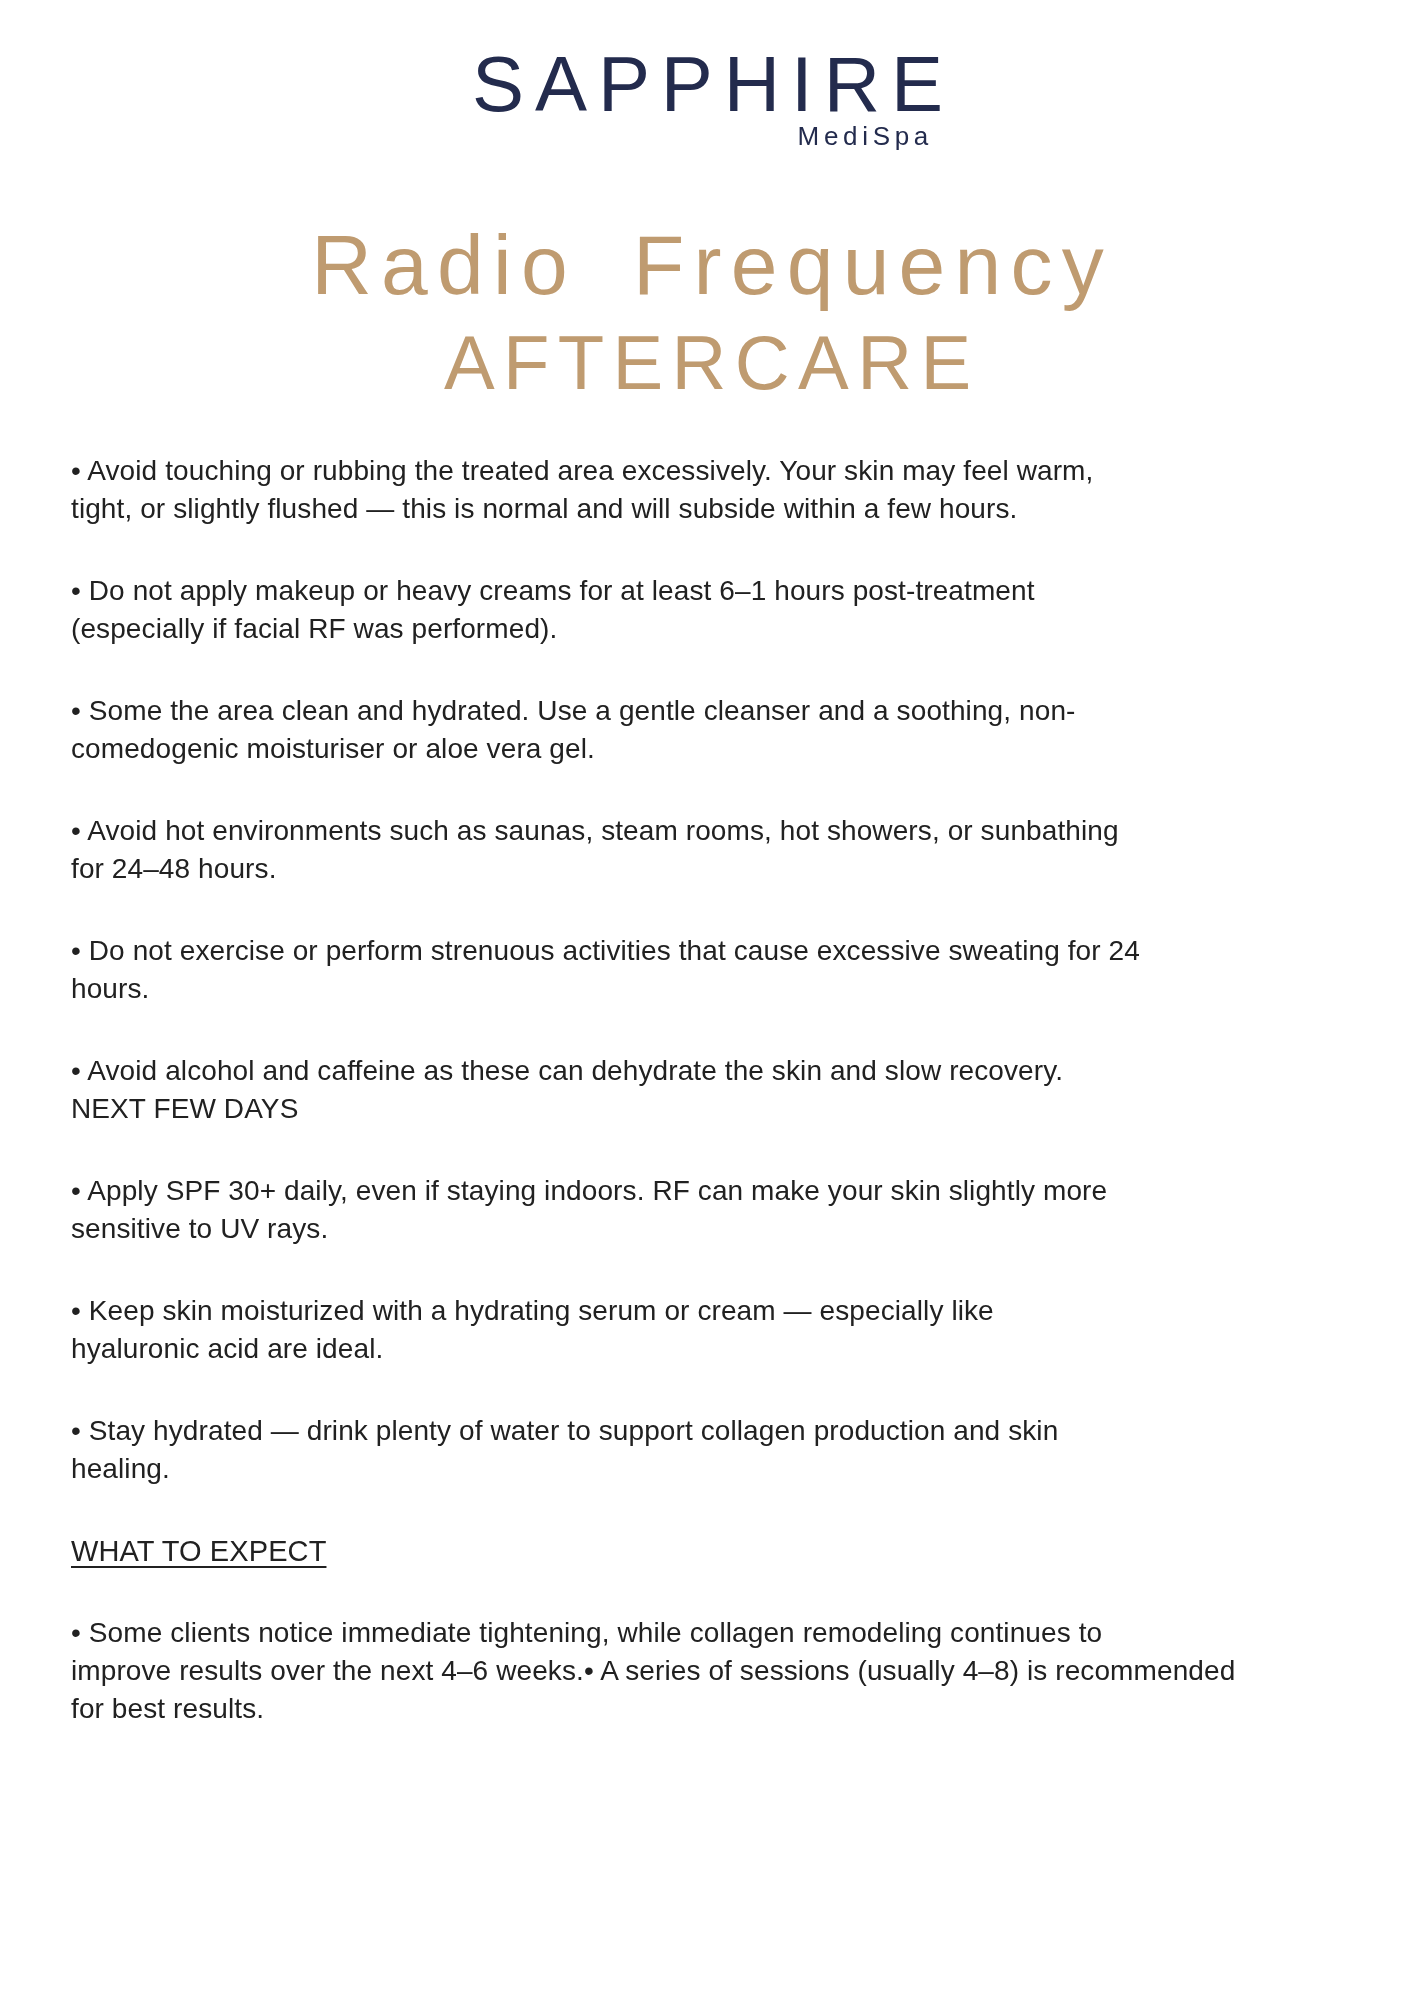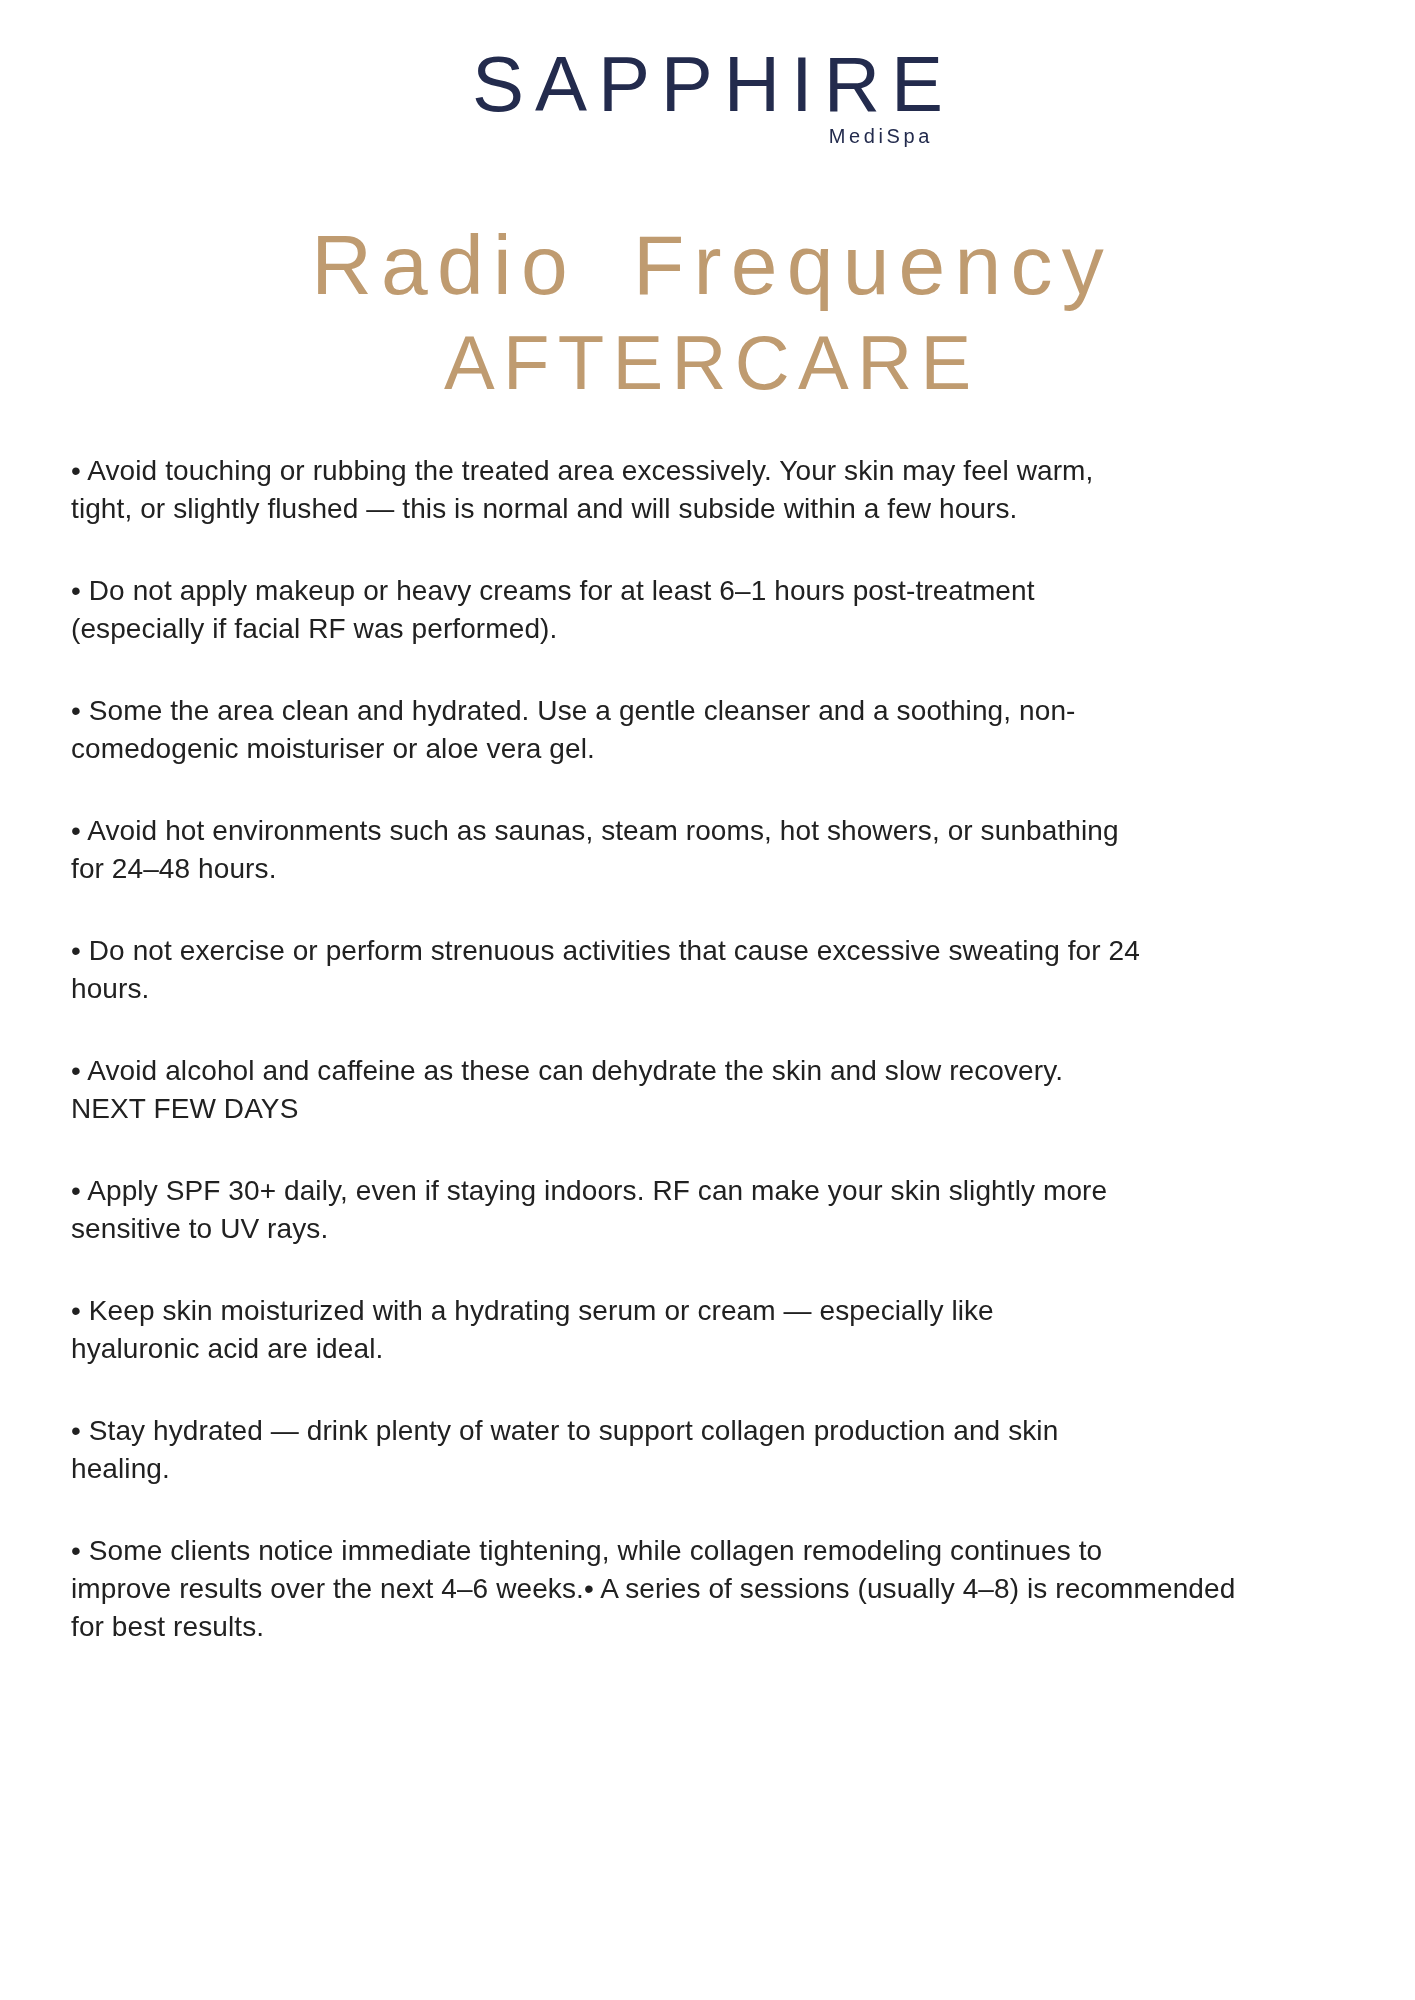--- a/index.html
+++ b/index.html
@@ -35,21 +35,21 @@
   }
   .logo-name {
     font-size: 78px;
     line-height: 80px;
     letter-spacing: 0.14em;
     margin-right: -0.14em; 
     color: #232b4d;
     font-weight: 400;
   }
   .logo-tagline {
-    font-size: 20px;
+    font-size: 26px;
     line-height: 24px;
     letter-spacing: 0.18em;
     color: #232b4d;
     margin-top: 0px;
     padding-right: 10px;
   }
 
   
   .doc-title {
     position: absolute;
@@ -136,19 +136,20 @@
 hours.</p>
     <p>• Avoid alcohol and caffeine as these can dehydrate the skin and slow recovery.
 NEXT FEW DAYS</p>
     <p>• Apply SPF 30+ daily, even if staying indoors. RF can make your skin slightly more
 sensitive to UV rays.</p>
     <p>• Keep skin moisturized with a hydrating serum or cream — especially like
 hyaluronic acid are ideal.</p>
     <p>• Stay hydrated — drink plenty of water to support collagen production and skin
 healing.</p>
 
+    <h2 class="section-heading">WHAT TO EXPECT</h2>
 
     <p>• Some clients notice immediate tightening, while collagen remodeling continues to
 improve results over the next 4–6 weeks.• A series of sessions (usually 4–8) is recommended
 for best results.</p>
   </main>
 
 </div>
 
 </body></html>

